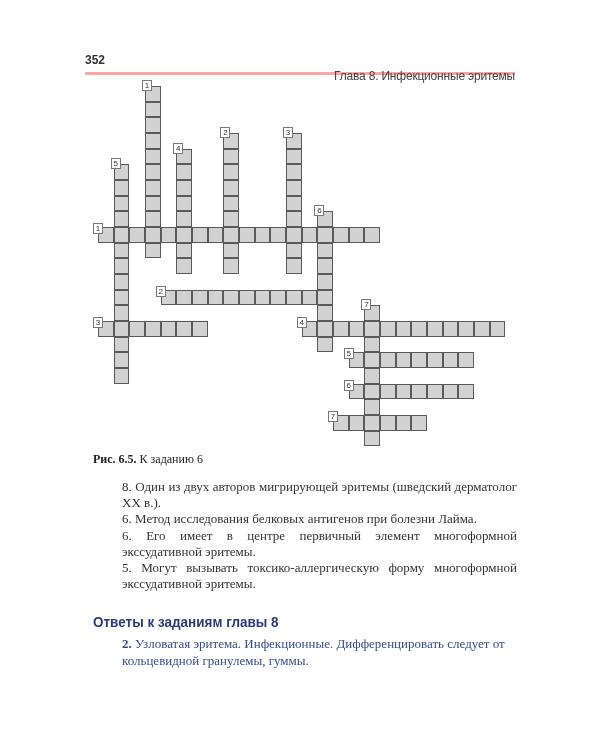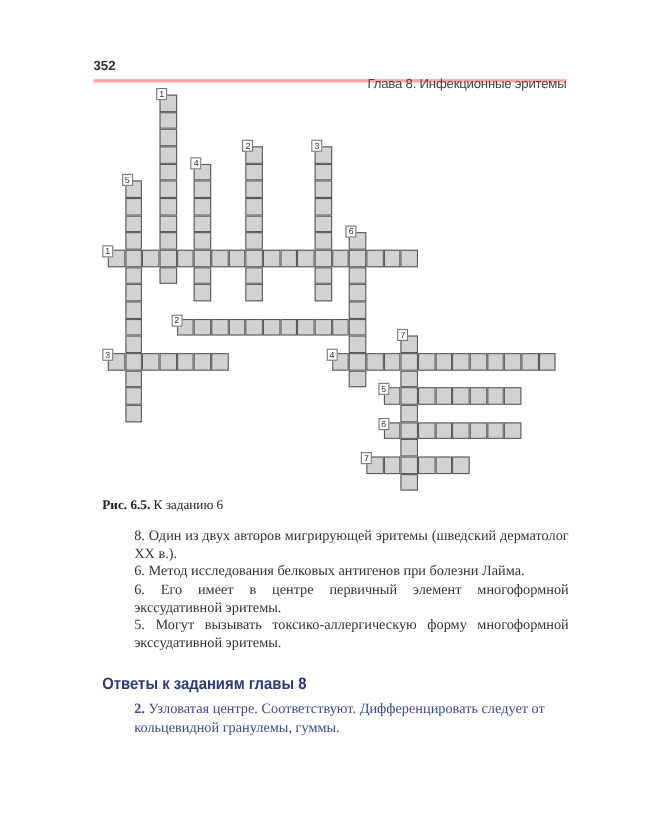--- a/index.html
+++ b/index.html
@@ -178,14 +178,14 @@
 <div class="clues">
   <p>8. Один из двух авторов мигрирующей эритемы (шведский дерматолог XX в.).</p>
   <p>6. Метод исследования белковых антигенов при болезни Лайма.</p>
   <p>6. Его имеет в центре первичный элемент многоформной экссудативной эритемы.</p>
   <p>5. Могут вызывать токсико-аллергическую форму многоформной экссудативной эритемы.</p>
 </div>
 
 <div class="answers-title">Ответы к заданиям главы 8</div>
 
 <div class="answers">
-  <p><b>2.</b><span> Узловатая центре. Соответствуют. Дифференцировать следует от кольцевидной гранулемы, гуммы.</span></p>
+  <p><b>2.</b><span> Узловатая эритема. Инфекционные. Дифференцировать следует от кольцевидной гранулемы, гуммы.</span></p>
 </div>
 
 </body></html>

